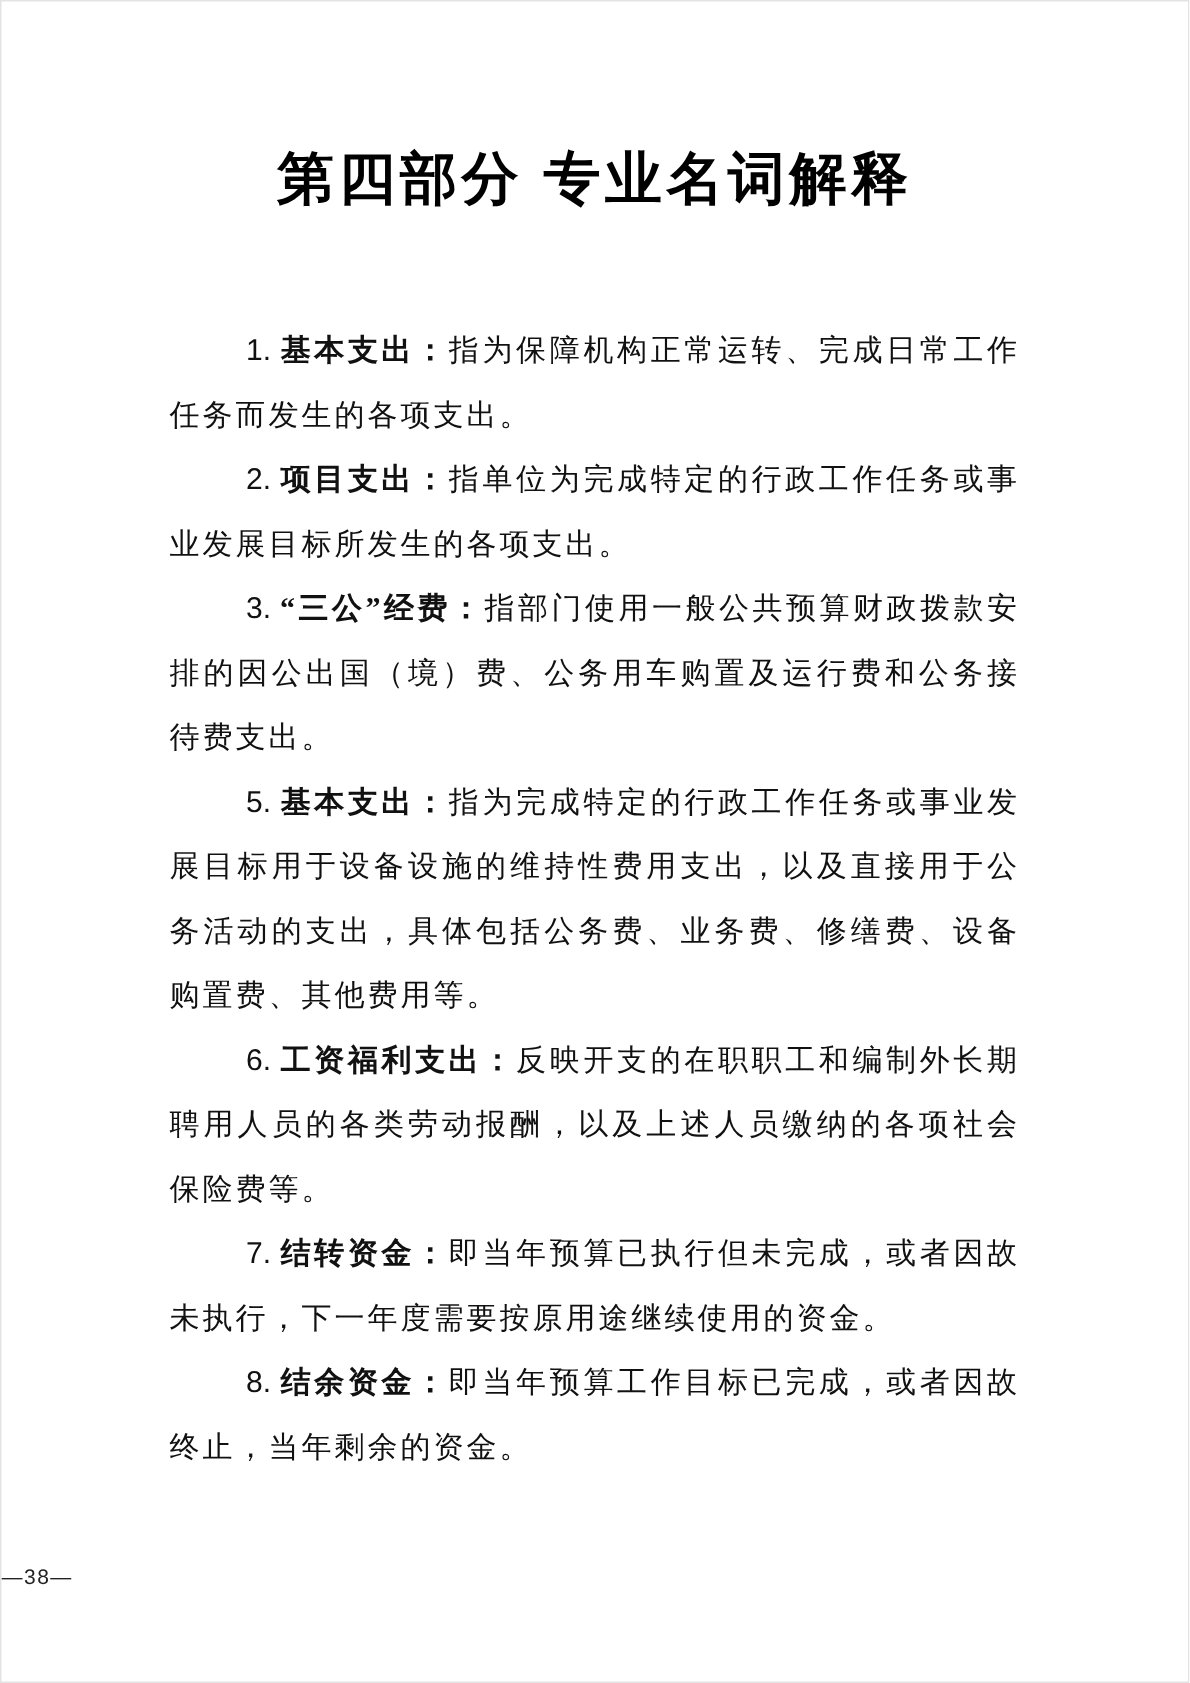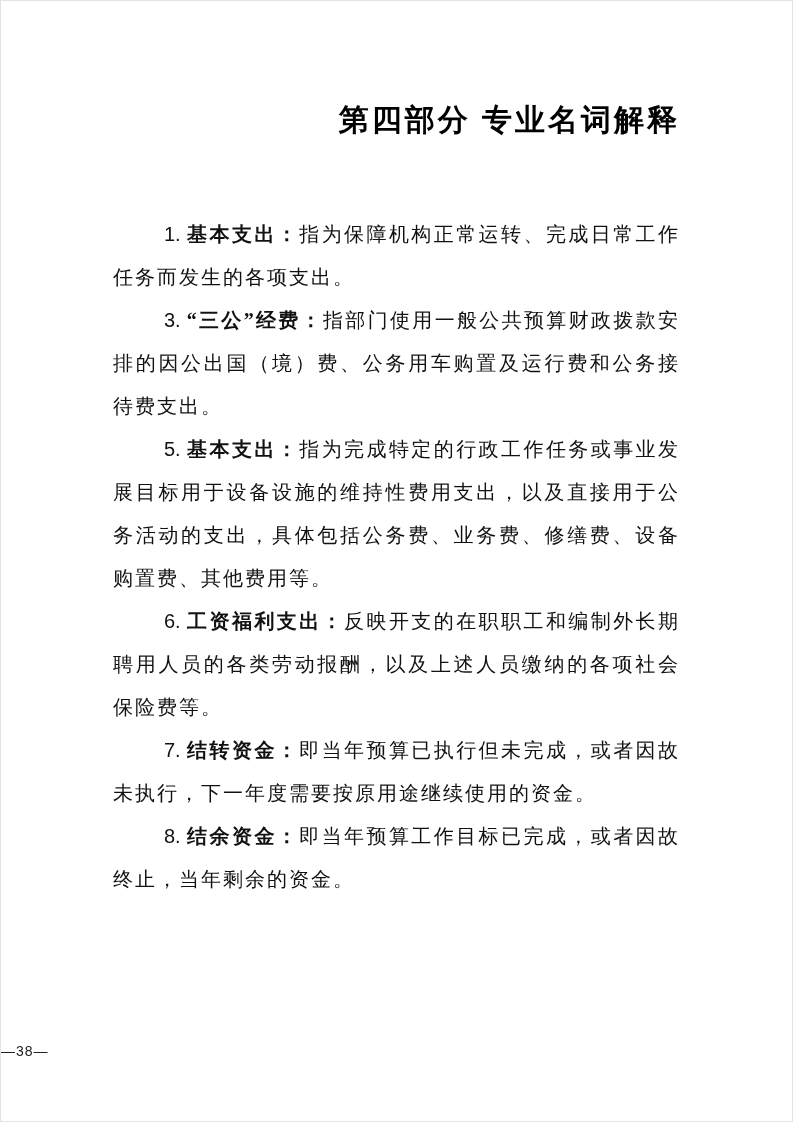--- a/index.html
+++ b/index.html
@@ -17,24 +17,24 @@
     box-sizing: border-box;
     overflow: hidden;
     font-family: "Liberation Serif", serif;
     color: #000000;
   }
   .content {
     padding: 96px 112px 0 112px;
   }
   .doc-title {
     margin: 0 0 70px 0;
-    text-align: right;
+    text-align: center;
     font-family: "Liberation Sans", sans-serif;
     font-weight: 700;
-    font-size: 30px;
+    font-size: 38px;
     line-height: 46px;
     letter-spacing: 3px;
     color: #000000;
   }
   .term-paragraph {
     margin: 0;
     font-size: 20px;
     line-height: 43px;
     letter-spacing: 2px;
     text-align: justify;
@@ -65,20 +65,21 @@
 </head>
 <body>
 
 <div class="page">
   <div class="content">
 
     <h1 class="doc-title">第四部分 专业名词解释</h1>
 
     <p class="term-paragraph"><span class="term-num">1.</span><span class="term-label">基本支出：</span><span class="term-definition">指为保障机构正常运转、完成日常工作任务而发生的各项支出。</span></p>
 
+    <p class="term-paragraph"><span class="term-num">2.</span><span class="term-label">项目支出：</span><span class="term-definition">指单位为完成特定的行政工作任务或事业发展目标所发生的各项支出。</span></p>
 
     <p class="term-paragraph"><span class="term-num">3.</span><span class="term-label">“三公”经费：</span><span class="term-definition">指部门使用一般公共预算财政拨款安排的因公出国（境）费、公务用车购置及运行费和公务接待费支出。</span></p>
 
 
     <p class="term-paragraph"><span class="term-num">5.</span><span class="term-label">基本支出：</span><span class="term-definition">指为完成特定的行政工作任务或事业发展目标用于设备设施的维持性费用支出，以及直接用于公务活动的支出，具体包括公务费、业务费、修缮费、设备购置费、其他费用等。</span></p>
 
     <p class="term-paragraph"><span class="term-num">6.</span><span class="term-label">工资福利支出：</span><span class="term-definition">反映开支的在职职工和编制外长期聘用人员的各类劳动报酬，以及上述人员缴纳的各项社会保险费等。</span></p>
 
     <p class="term-paragraph"><span class="term-num">7.</span><span class="term-label">结转资金：</span><span class="term-definition">即当年预算已执行但未完成，或者因故未执行，下一年度需要按原用途继续使用的资金。</span></p>
 

